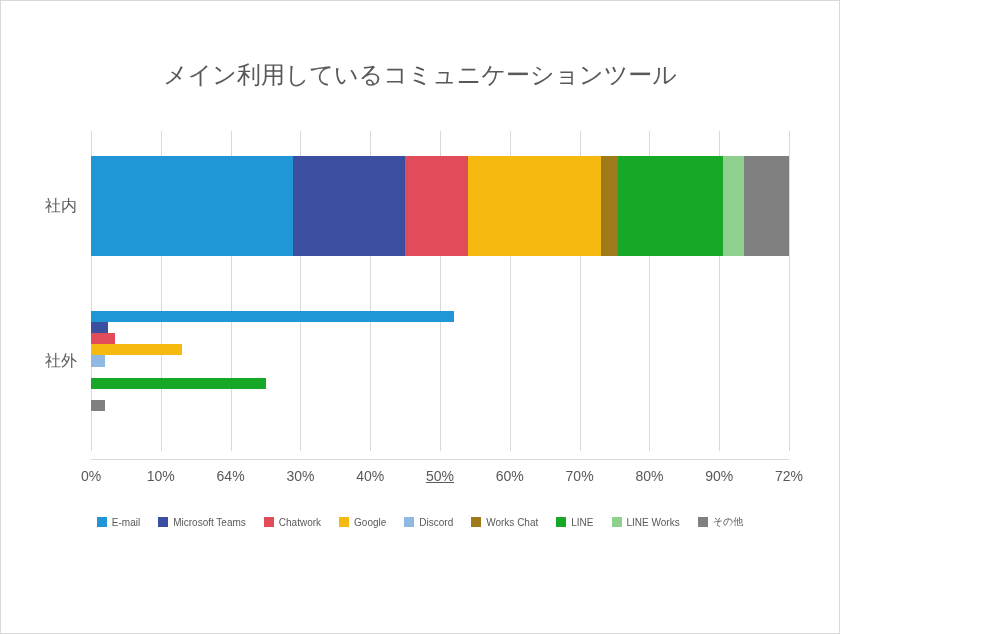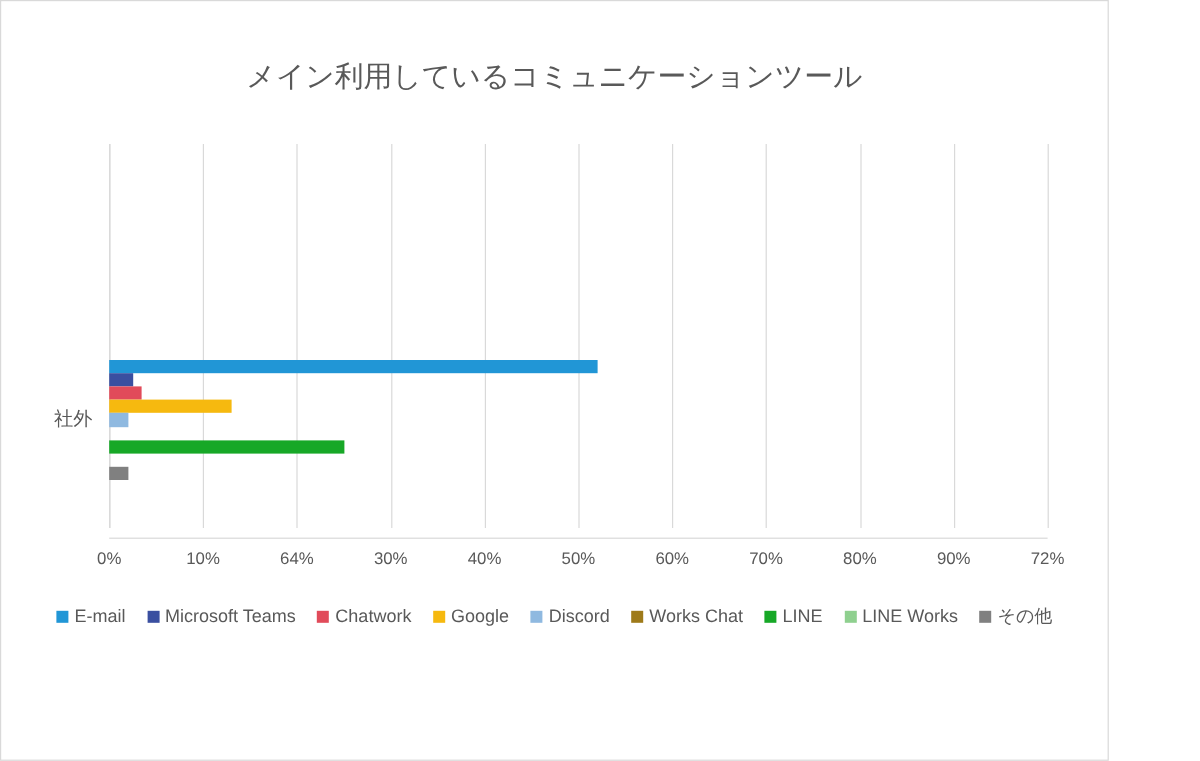--- a/index.html
+++ b/index.html
@@ -3,24 +3,24 @@
 <meta charset="utf-8">
 <style>
   * { box-sizing: border-box; }
   body {
     margin: 0;
     padding: 0;
     font-family: "Yu Gothic", "Meiryo", sans-serif;
     background: #fff;
   }
   .chart-container {
-    width: 924px;
+    width: 840px;
     height: 634px;
     border: 1px solid #d9d9d9;
-    padding: 17px 20px 20px 20px;
+    padding: 28px 20px 20px 20px;
     position: relative;
     background: #fff;
   }
   .chart-title {
     text-align: center;
     font-size: 24px;
     color: #595959;
     margin: 30px 0 40px 0;
     font-weight: normal;
   }
@@ -79,21 +79,21 @@
     font-size: 14px;
     color: #595959;
     transform: translateX(-50%);
   }
   .legend {
     margin-top: 26px;
     display: flex;
     flex-wrap: wrap;
     justify-content: center;
     gap: 6px 18px;
-    font-size: 15px;
+    font-size: 10px;
     color: #595959;
   }
   .legend-item {
     display: flex;
     align-items: center;
     gap: 5px;
   }
   .legend-swatch {
     width: 10px;
     height: 10px;
@@ -118,20 +118,32 @@
         <div class="gridline" style="left: 30%;"></div>
         <div class="gridline" style="left: 40%;"></div>
         <div class="gridline" style="left: 50%;"></div>
         <div class="gridline" style="left: 60%;"></div>
         <div class="gridline" style="left: 70%;"></div>
         <div class="gridline" style="left: 80%;"></div>
         <div class="gridline" style="left: 90%;"></div>
         <div class="gridline" style="left: 100%;"></div>
       </div>
     <div class="bars" id="bars">
+        <div class="bar-row row-0">
+          <div class="cat-label">社内</div>
+          <div class="segment" style="width: 29%; background: rgb(33, 150, 214);"></div>
+          <div class="segment" style="width: 16%; background: rgb(58, 79, 160);"></div>
+          <div class="segment" style="width: 9%; background: rgb(225, 75, 90);"></div>
+          <div class="segment" style="width: 19%; background: rgb(246, 185, 15);"></div>
+          <div class="segment" style="width: 0%; background: rgb(143, 185, 224);"></div>
+          <div class="segment" style="width: 2.5%; background: rgb(158, 122, 26);"></div>
+          <div class="segment" style="width: 15%; background: rgb(23, 168, 39);"></div>
+          <div class="segment" style="width: 3%; background: rgb(143, 208, 143);"></div>
+          <div class="segment" style="width: 6.5%; background: rgb(128, 128, 128);"></div>
+        </div>
         <div class="bar-row row-1">
           <div class="cat-label">社外</div>
           <div class="segment" style="width: 52%; background: rgb(33, 150, 214);"></div>
           <div class="segment" style="width: 2.5%; background: rgb(58, 79, 160);"></div>
           <div class="segment" style="width: 3.5%; background: rgb(225, 75, 90);"></div>
           <div class="segment" style="width: 13%; background: rgb(246, 185, 15);"></div>
           <div class="segment" style="width: 2%; background: rgb(143, 185, 224);"></div>
           <div class="segment" style="width: 0%; background: rgb(158, 122, 26);"></div>
           <div class="segment" style="width: 25%; background: rgb(23, 168, 39);"></div>
           <div class="segment" style="width: 0%; background: rgb(143, 208, 143);"></div>
@@ -139,21 +151,21 @@
         </div>
       </div>
   </div>
 
   <div class="x-axis" id="x-axis">
       <div class="x-tick" style="left: 0%;">0%</div>
       <div class="x-tick" style="left: 10%; text-align: right;">10%</div>
       <div class="x-tick" style="left: 20%;">64%</div>
       <div class="x-tick" style="left: 30%;">30%</div>
       <div class="x-tick" style="left: 40%;">40%</div>
-      <div class="x-tick" style="left: 50%;">50%</div>
+      <div class="x-tick" style="left: 50%; text-decoration: underline;">50%</div>
       <div class="x-tick" style="left: 60%;">60%</div>
       <div class="x-tick" style="left: 70%;">70%</div>
       <div class="x-tick" style="left: 80%;">80%</div>
       <div class="x-tick" style="left: 90%;">90%</div>
       <div class="x-tick" style="left: 100%;">72%</div>
     </div>
 
   <div class="legend" id="legend">
       <div class="legend-item">
         <span class="legend-swatch" style="background: rgb(33, 150, 214);"></span>

